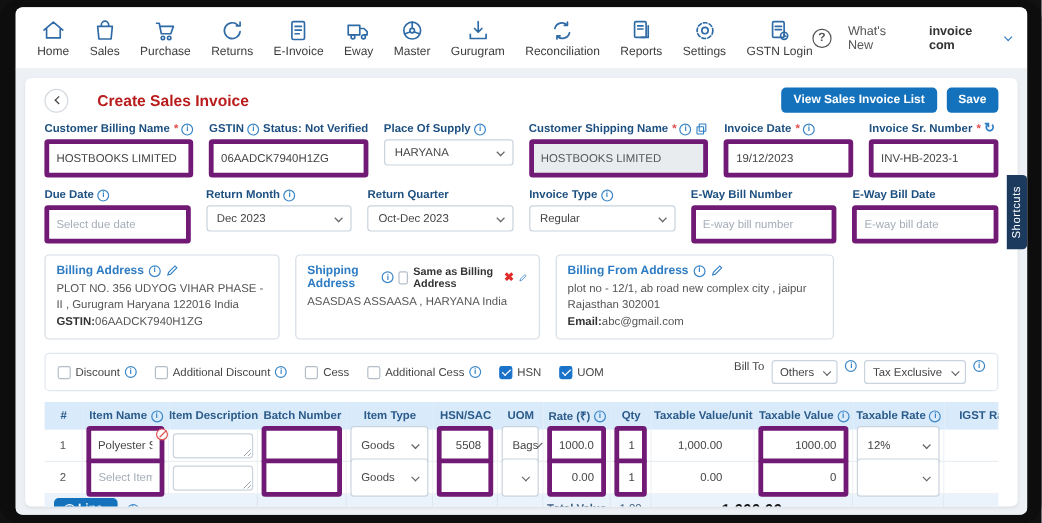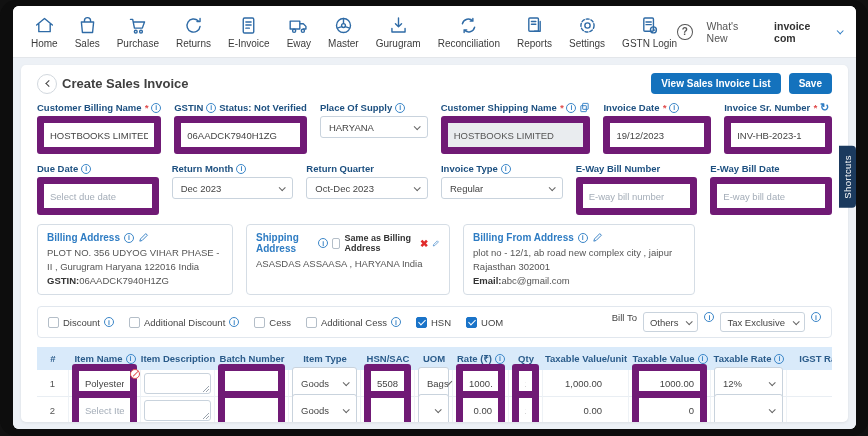--- a/index.html
+++ b/index.html
@@ -21,36 +21,36 @@
   .account { font-size:10.5px; font-weight:bold; color:#333; display:flex; align-items:center; gap:5px; }
   .chev { width:5px; height:5px; border-right:1.6px solid #2e7cc3; border-bottom:1.6px solid #2e7cc3; transform:rotate(45deg) translateY(-1px); display:inline-block; }
   .chev.gray { border-color:#666; }
 
   
   .content { background:#edf1f6; height:371px; padding:7px 8px; position:relative; }
   .card { background:#fff; border-radius:5px; box-shadow:0 1px 3px rgba(0,0,0,.08); height:100%; padding:8px 16px 4px; position:relative; overflow:hidden; }
   .card-header { display:flex; align-items:center; margin-bottom:8px; }
   .back-btn { width:20px; height:20px; border:1px solid #d2d8de; border-radius:50%; display:flex; align-items:center; justify-content:center; cursor:pointer; }
   .back-btn i { width:5px; height:5px; border-left:1.7px solid #444; border-bottom:1.7px solid #444; transform:rotate(45deg) translate(1px,-1px); }
-  .page-title { font-size:13px; font-weight:bold; color:#404040; margin-left:5px; }
+  .page-title { font-size:13px; font-weight:bold; color:#b91c1c; margin-left:24px; }
   .hdr-buttons { margin-left:auto; display:flex; gap:8px; }
   .btn-blue { background:#1472bd; color:#fff; border:none; border-radius:4px; font-size:10px; font-weight:bold; padding:5px 10px; cursor:pointer; font-family:inherit; }
 
   .shortcuts-tab { position:absolute; right:0; top:88px; background:#1b3a5e; color:#fff; font-size:9.5px; padding:9px 3px; border-radius:4px 0 0 4px; writing-mode:vertical-rl; transform:rotate(180deg); letter-spacing:.4px; cursor:pointer; z-index:5; }
 
   
   .fgrid { display:grid; grid-template-columns:repeat(6,1fr); gap:8px 13px; margin-bottom:9px; }
   .field { display:flex; flex-direction:column; gap:3px; }
   .flabel { font-size:9.5px; font-weight:bold; color:#1d5080; display:flex; align-items:center; gap:3px; white-space:nowrap; }
   .req::after { content:"*"; color:#e04b4b; font-weight:bold; }
   .info-i { width:10px; height:10px; min-width:10px; border:1px solid #3b86c8; border-radius:50%; color:#3b86c8; font-size:7px; display:inline-flex; align-items:center; justify-content:center; font-style:normal; font-weight:bold; }
   .info-i::after { content:"i"; }
   .refresh-ic { color:#2e7cc3; font-size:11px; line-height:1; }
   .mini-svg { width:11px; height:11px; stroke:#2e7cc3; fill:none; stroke-width:2; }
-  input, .inputbox { border:7px solid #701a75; border-radius:3px; height:22px; font-size:9.5px; color:#444; padding:12px 6px; font-family:inherit; width:100%; background:#fff; outline:none; }
+  input, .inputbox { border:4px solid #701a75; border-radius:3px; height:22px; font-size:9.5px; color:#444; padding:12px 6px; font-family:inherit; width:100%; background:#fff; outline:none; }
   input::placeholder { color:#a4adb8; }
   input:disabled { background:#e9ecef; color:#555; }
   .sel { border:1px solid #c9d3dd; border-radius:3px; height:22px; font-size:9.5px; color:#444; padding:0 8px; display:flex; align-items:center; justify-content:space-between; background:#fff; cursor:pointer; }
 
   
   .addr-row { display:flex; gap:13px; margin-bottom:11px; }
   .addr-box { border:1px solid #d5dde5; border-radius:4px; padding:7px 9px; min-height:62px; font-size:9.5px; color:#555; }
   .addr-title { color:#2e7cc3; font-weight:bold; font-size:10px; display:flex; align-items:center; gap:4px; margin-bottom:3px; }
   .addr-line { line-height:1.45; }
   .addr-strong { font-weight:bold; color:#333; }

